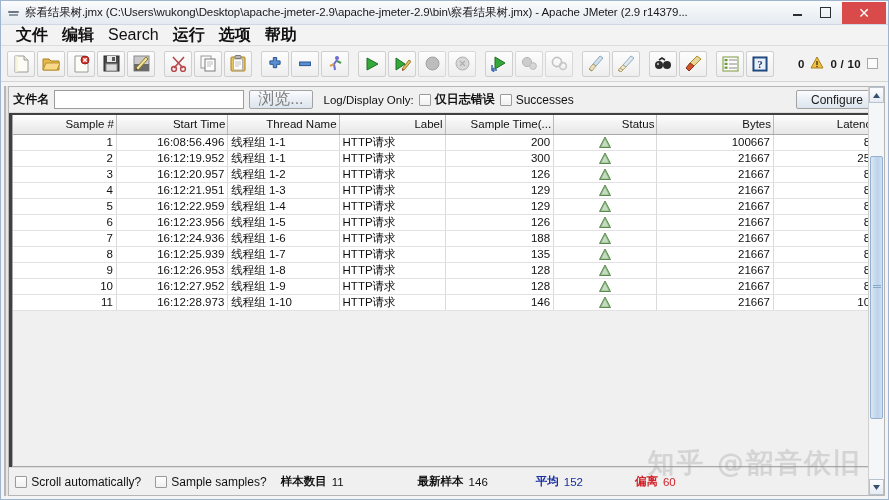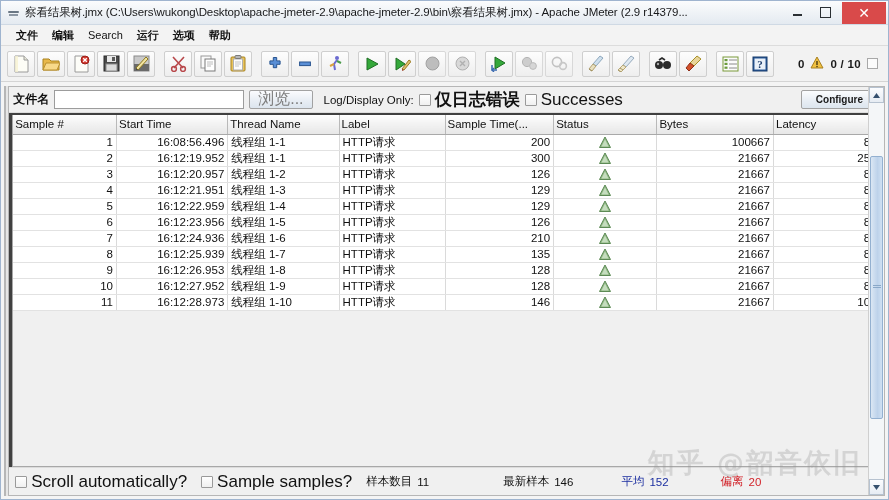--- a/index.html
+++ b/index.html
@@ -77,21 +77,21 @@
   
   .menubar {
     height: 21px;
     background: #f3f3f3;
     border-bottom: 1px solid #dcdcdc;
     display: flex; align-items: center;
     padding-left: 8px;
     gap: 0px;
   }
   .menu-item {
-    font-size: 11px;
+    font-size: 16px;
     color: #111;
     padding: 2px 7px;
     white-space: nowrap;
     font-weight: 600;
   }
   .menu-item.latin { font-weight: 500; }
 
   
   .toolbar {
     height: 36px;
@@ -206,27 +206,26 @@
   }
   .jbtn.dim { color: #7d7d7d; font-size: 16px; }
   .logonly { font-size: 11.5px; color: #111; white-space: nowrap; margin-left: 6px; }
   .chkwrap { display: flex; align-items: center; gap: 4px; white-space: nowrap; }
   .chk {
     width: 12px; height: 12px;
     border: 1px solid #9a9a9a;
     background: linear-gradient(to bottom,#ffffff,#f0f0f0);
     border-radius: 1px; flex: 0 0 auto;
   }
-  .chklabel { font-size: 17px; color: #111; text-align: right; }
+  .chklabel { font-size: 12px; color: #111; text-align: right; }
   .chklabel.bold { font-weight: bold; }
   .cfgbtn {
     margin-left: auto; margin-right: 2px;
     padding: 0 14px;
-    font-size: 10px;
-    font-weight: bold;
+    font-size: 12px;
   }
 
   
   .tablewrap {
     flex: 1 1 auto;
     background: #f0f0f0;
     margin: 2px 3px 0 3px;
     border: 1px solid #a8a8a8;
     border-top: none;
     overflow: hidden;
@@ -240,21 +239,21 @@
     background: #fff;
   }
   table.jt th {
     height: 19px;
     background: linear-gradient(to bottom,#fefefe 0%,#f2f2f2 48%,#e7e7e7 100%);
     border-right: 1px solid #b9b9b9;
     border-bottom: 1px solid #a9a9a9;
     font-weight: normal;
     font-size: 11.5px;
     color: #111;
-    text-align: left;
+    text-align: right;
     padding: 0 2px;
     white-space: nowrap;
     overflow: hidden;
   }
   table.jt td {
     height: 15.5px;
     border-bottom: 1px solid #e2e2e2;
     padding: 0 3px;
     color: #111;
     white-space: nowrap;
@@ -272,21 +271,21 @@
   .bottombar {
     height: 28px;
     display: flex; align-items: center;
     padding: 0 6px;
     gap: 14px;
     background: #f0f0f0;
     border-top: 1px solid #dcdcdc;
     position: relative;
   }
   .statgrp { display: flex; align-items: center; gap: 5px; white-space: nowrap; }
-  .statlbl { font-size: 11.5px; font-weight: normal; color: #111; }
+  .statlbl { font-size: 11.5px; font-weight: bold; color: #111; }
   .statval { font-size: 11.5px; color: #111; }
   .statlbl.blue { color: #1b2ea0; }
   .statval.blue { color: #1b2ea0; }
   .statlbl.red { color: #d2232a; }
   .statval.red { color: #d2232a; }
 
   
   .vscroll {
     position: absolute;
     top: 0; right: 0; bottom: 0;
@@ -806,21 +805,21 @@
                   </span>
                 </td>
                 <td class="num sep">21667</td>
                 <td class="num">82</td>
               </tr>
               <tr>
                 <td class="num sep">7</td>
                 <td class="num sep">16:12:24.936</td>
                 <td class="lft sep">线程组 1-6</td>
                 <td class="lft sep">HTTP请求</td>
-                <td class="num sep">210</td>
+                <td class="num sep">188</td>
                 <td class="ctr sep">
                   <span class="statwrap">
                     <svg width="14" height="13" viewBox="0 0 14 13">
                       <path d="M7 1 L12.5 11.5 H1.5 z" fill="#8fb884" stroke="#5d8a55"></path>
                       <path d="M7 3.5 L10.5 10.5 H3.5 z" fill="#cfe3c8" opacity="0.85"></path>
                     </svg>
                   </span>
                 </td>
                 <td class="num sep">21667</td>
                 <td class="num">87</td>
@@ -913,21 +912,21 @@
         <div class="statgrp" style="margin-left:60px">
           <span class="statlbl">最新样本</span>
           <span class="statval">146</span>
         </div>
         <div class="statgrp" style="margin-left:34px">
           <span class="statlbl blue">平均</span>
           <span class="statval blue">152</span>
         </div>
         <div class="statgrp" style="margin-left:38px">
           <span class="statlbl red">偏离</span>
-          <span class="statval red">20</span>
+          <span class="statval red">60</span>
         </div>
       </div>
 
       <div class="watermark">知乎 @韶音依旧</div>
 
       <div class="vscroll">
         <div class="sb-arrow">
           <svg width="7" height="5" viewBox="0 0 7 5">
               <path d="M3.5 0 L7 5 H0 z" fill="#35506e"></path>
             </svg>

